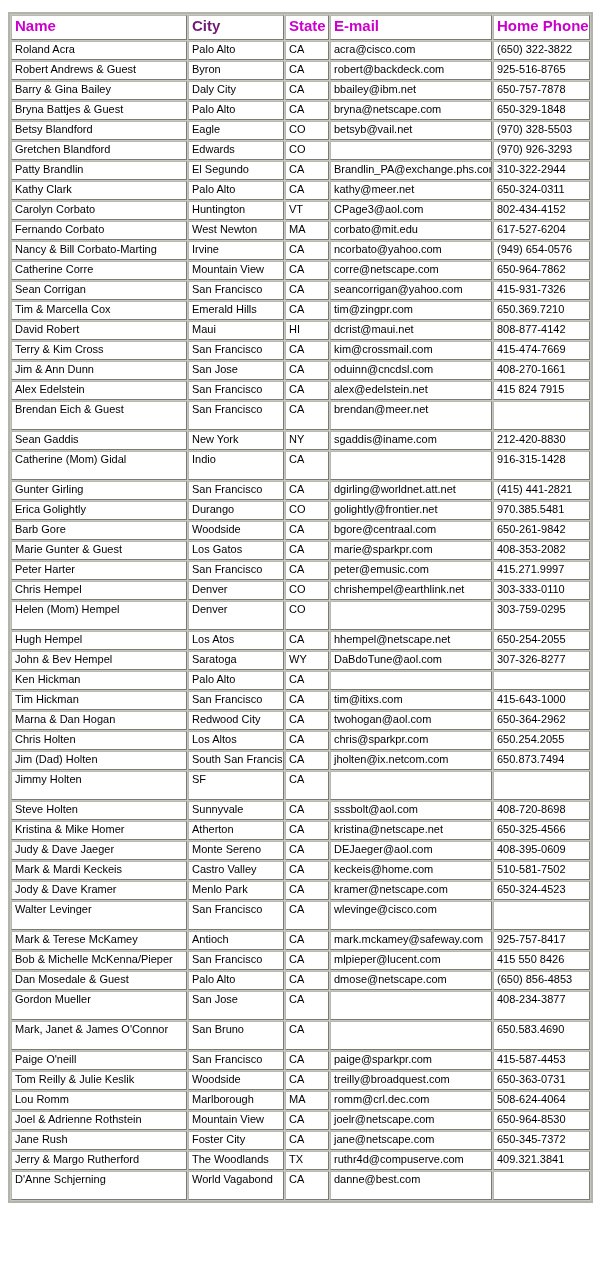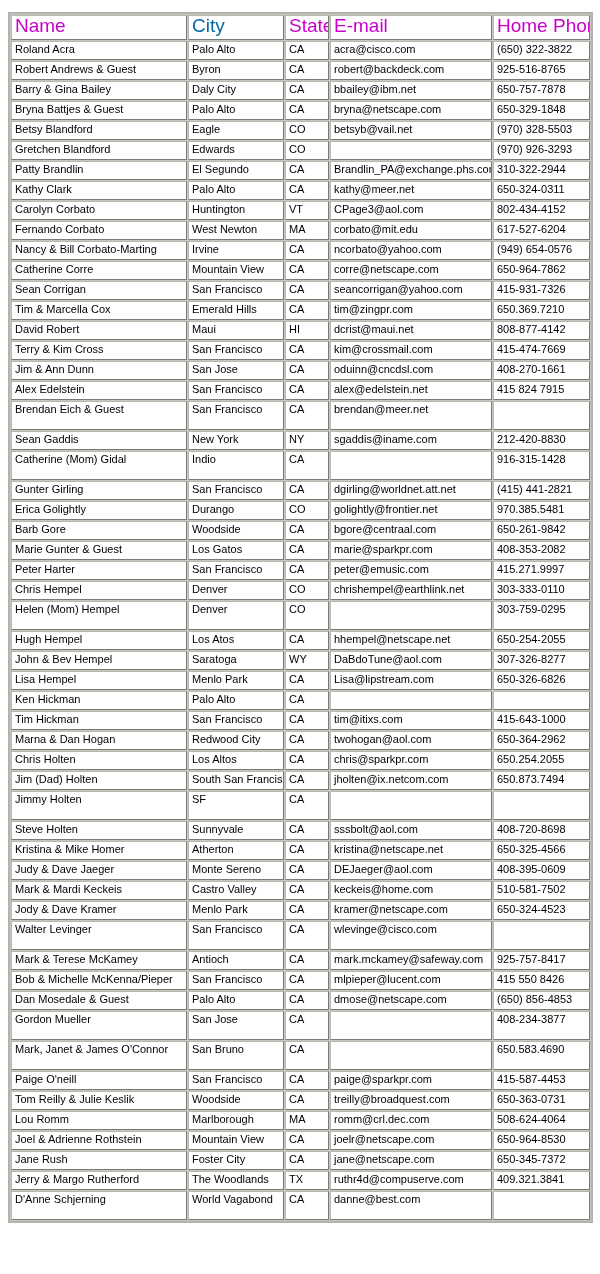--- a/index.html
+++ b/index.html
@@ -40,23 +40,23 @@
     vertical-align: top;
     text-align: left;
     font-weight: normal;
     white-space: nowrap;
     overflow: hidden;
     height: 14px;
   }
 
   table.contacts th {
     color: #cc00cc;
-    font-size: 19px;
+    font-size: 15px;
     line-height: 17px;
-    font-weight: normal;
+    font-weight: bold;
     padding: 1px 3px 3px 3px;
     height: 19px;
   }
 
   
   col.c-name  { width: 176px; }
   col.c-city  { width: 96px;  }
   col.c-state { width: 44px;  }
   col.c-email { width: 162px; }
   col.c-phone { width: 97px;  }
@@ -76,21 +76,21 @@
     <colgroup>
       <col class="c-name">
         <col class="c-city">
         <col class="c-state">
         <col class="c-email">
         <col class="c-phone">
     </colgroup>
     <thead>
       <tr id="header-row">
           <th class="name" style="color: rgb(204, 0, 204);">Name</th>
-          <th class="city" style="color: #0369a1;">City</th>
+          <th class="city" style="color: #701a75;">City</th>
           <th class="state" style="color: rgb(204, 0, 204);">State</th>
           <th class="email" style="color: rgb(204, 0, 204);">E-mail</th>
           <th class="phone" style="color: rgb(204, 0, 204);">Home Phone</th>
         </tr>
     </thead>
     <tbody id="table-body">
         <tr>
           <td class="name">Roland Acra</td>
           <td class="city">Palo Alto</td>
           <td class="state">CA</td>
@@ -294,27 +294,20 @@
           <td class="phone">650-254-2055</td>
         </tr>
         <tr>
           <td class="name">John &amp; Bev Hempel</td>
           <td class="city">Saratoga</td>
           <td class="state">WY</td>
           <td class="email">DaBdoTune@aol.com</td>
           <td class="phone">307-326-8277</td>
         </tr>
         <tr>
-          <td class="name">Lisa Hempel</td>
-          <td class="city">Menlo Park</td>
-          <td class="state">CA</td>
-          <td class="email">Lisa@lipstream.com</td>
-          <td class="phone">650-326-6826</td>
-        </tr>
-        <tr>
           <td class="name">Ken Hickman</td>
           <td class="city">Palo Alto</td>
           <td class="state">CA</td>
           <td class="email"></td>
           <td class="phone"></td>
         </tr>
         <tr>
           <td class="name">Tim Hickman</td>
           <td class="city">San Francisco</td>
           <td class="state">CA</td>

